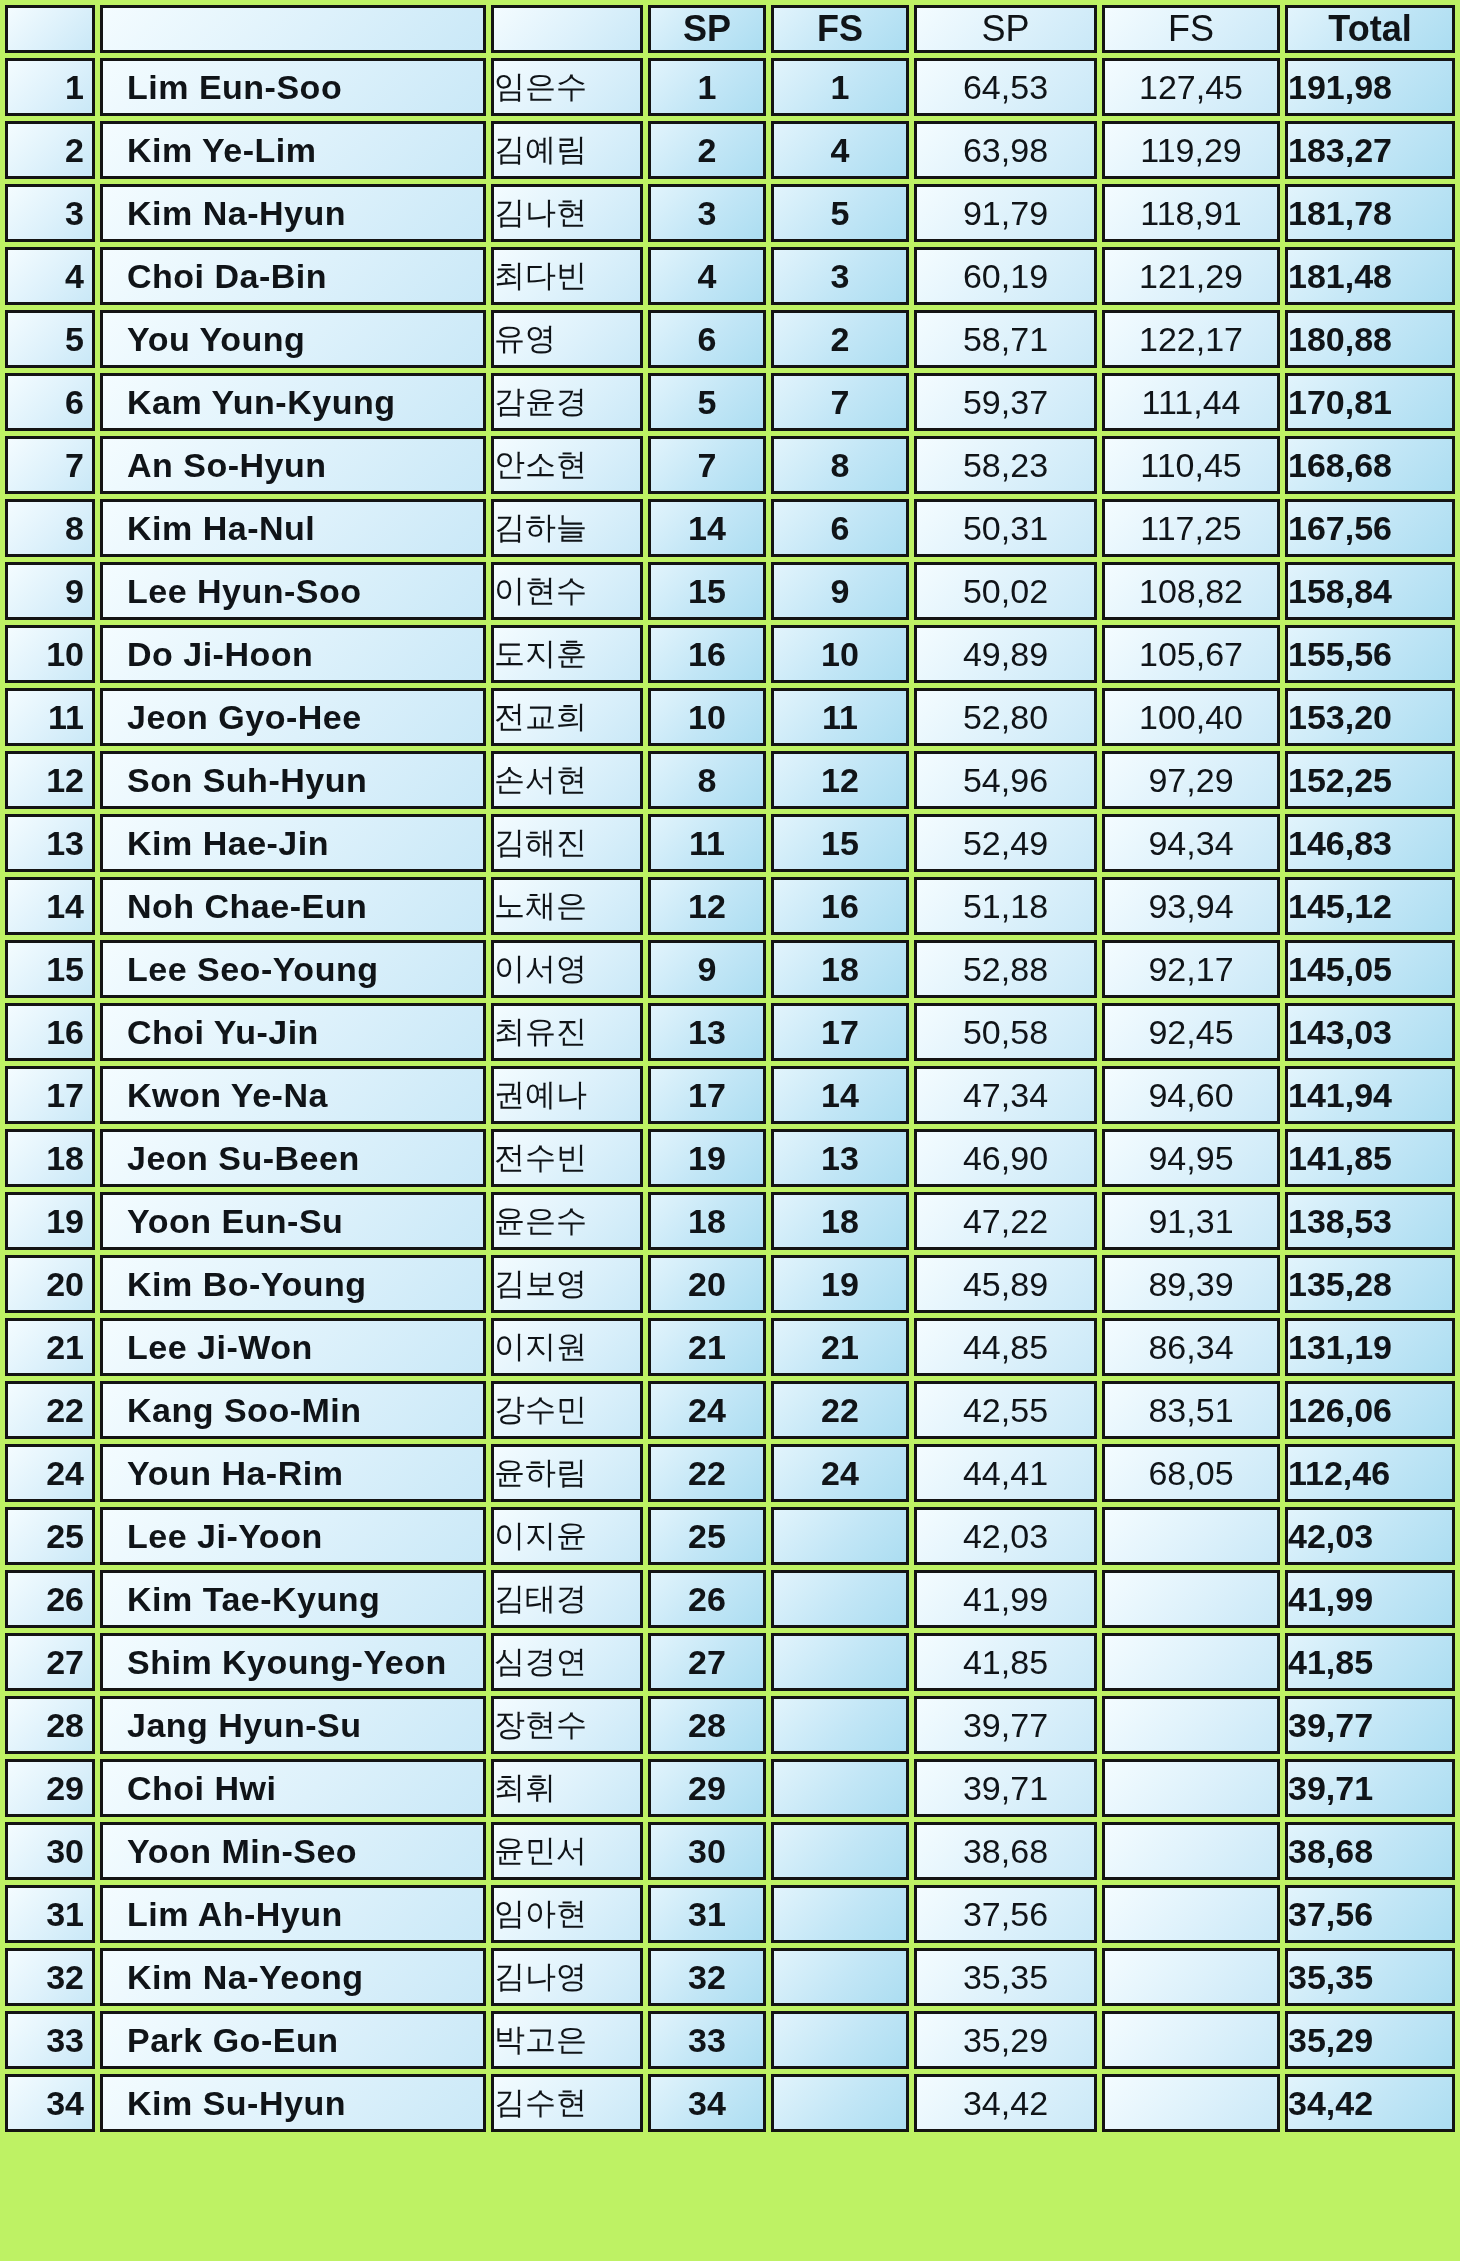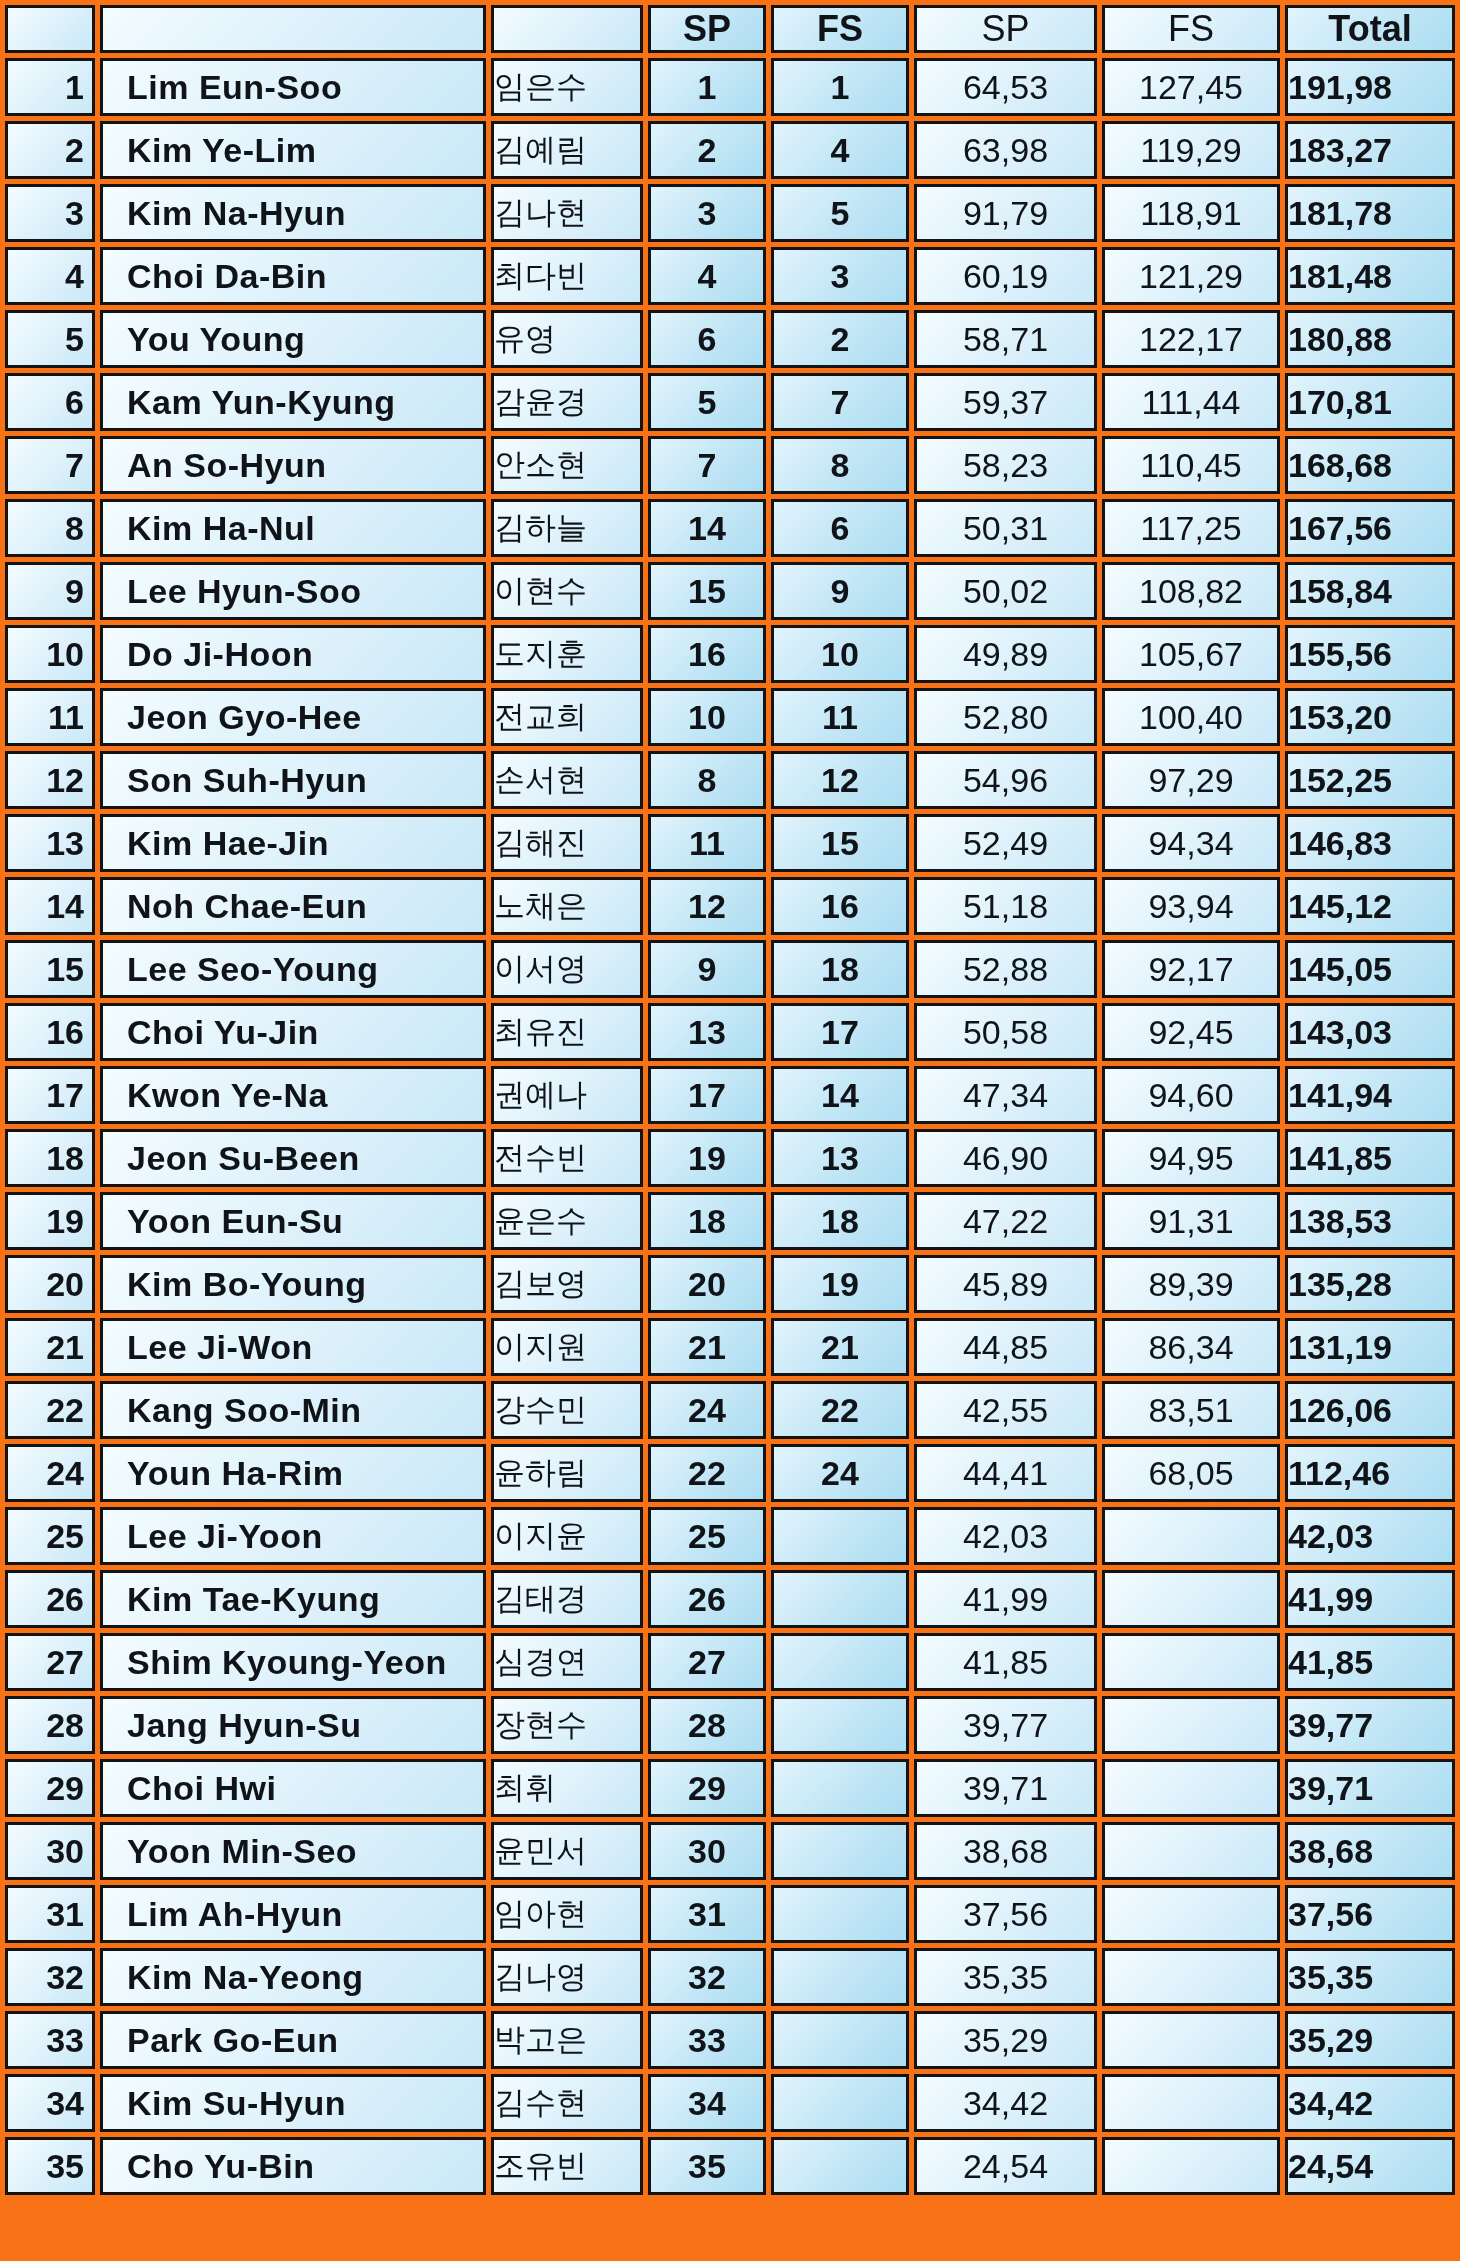--- a/index.html
+++ b/index.html
@@ -6,21 +6,21 @@
     margin: 0;
     padding: 0;
     background: #e4edf4;
     font-family: "Liberation Sans", "DejaVu Sans", sans-serif;
     color: #101418;
   }
   .sheet {
     width: 1460px;
     height: 2261px;
     overflow: hidden;
-    background: #f97316;
+    background: #bef264;
   }
   table.results {
     width: 1460px;
     table-layout: fixed;
     border-collapse: separate;
     border-spacing: 5px;
   }
   td, th {
     box-sizing: border-box;
     border: 3px solid #141414;
@@ -432,25 +432,15 @@
     <td class="c-light rank">34</td>
     <td class="c-light name">Kim Su-Hyun</td>
     <td class="c-light kor">김수현</td>
     <td class="c-blue  spr">34</td>
     <td class="c-blue  fsr"></td>
     <td class="c-light sps">34,42</td>
     <td class="c-light fss"></td>
     <td class="c-blue  total">34,42</td>
   </tr>
 
-  <tr>
-    <td class="c-light rank">35</td>
-    <td class="c-light name">Cho Yu-Bin</td>
-    <td class="c-light kor">조유빈</td>
-    <td class="c-blue  spr">35</td>
-    <td class="c-blue  fsr"></td>
-    <td class="c-light sps">24,54</td>
-    <td class="c-light fss"></td>
-    <td class="c-blue  total">24,54</td>
-  </tr>
 </tbody>
   </table>
 </div>
 
 </body></html>

